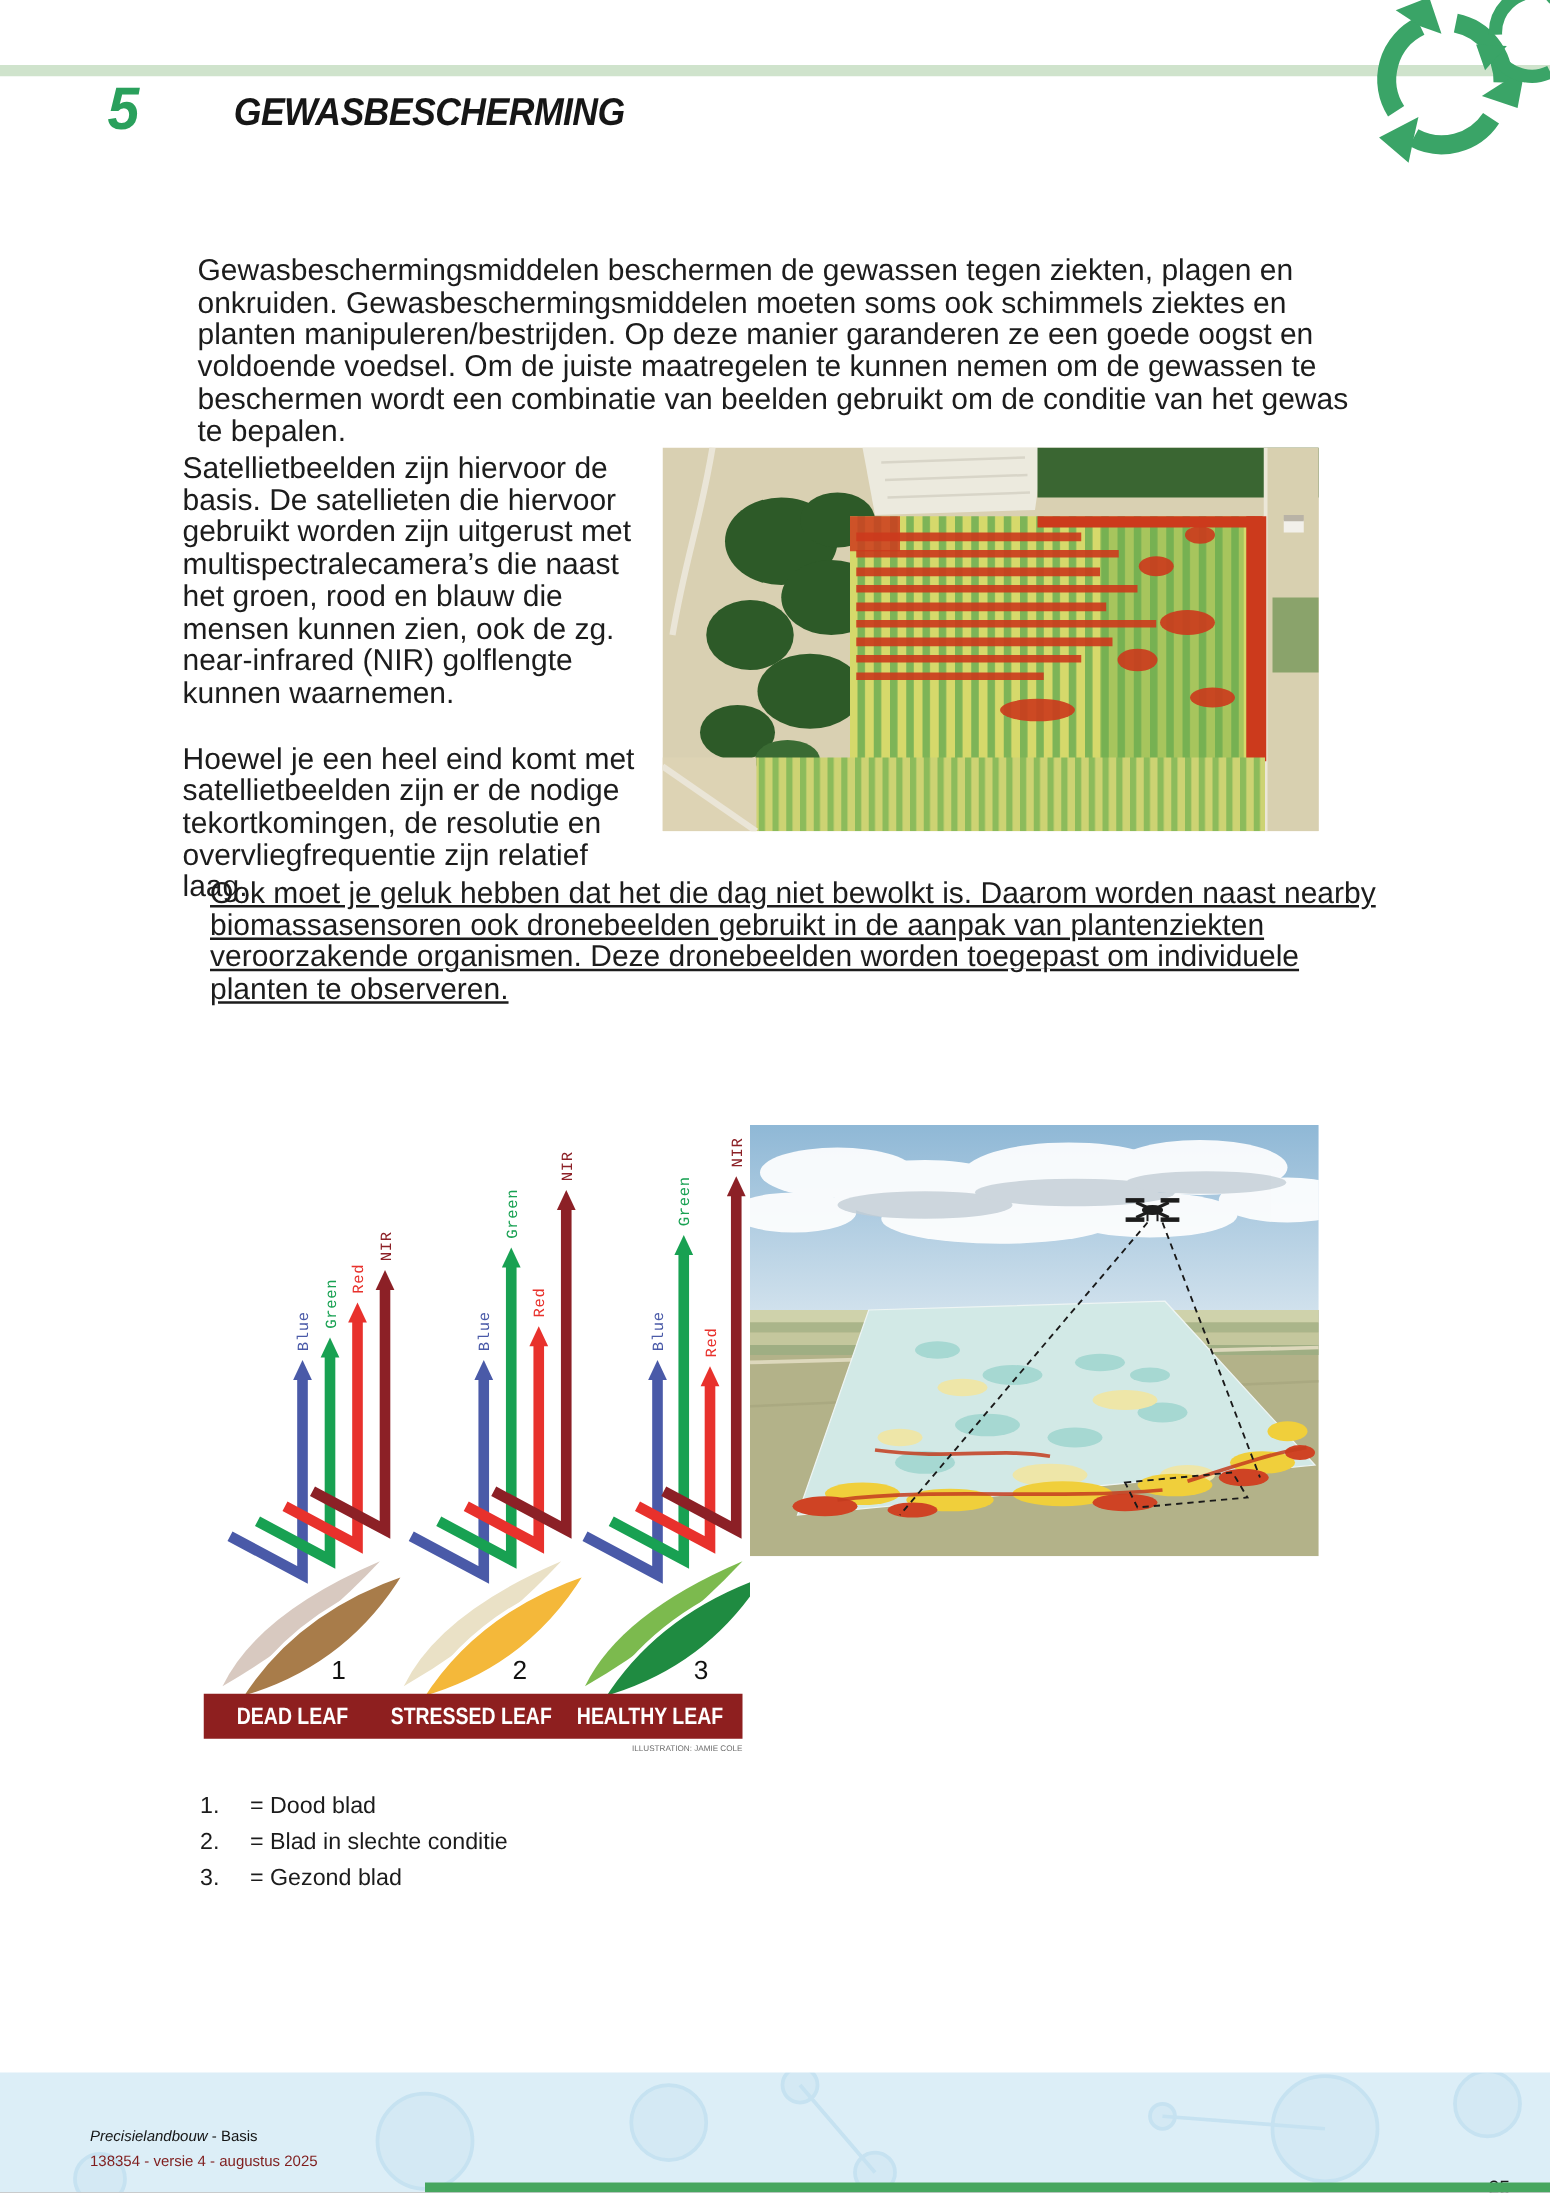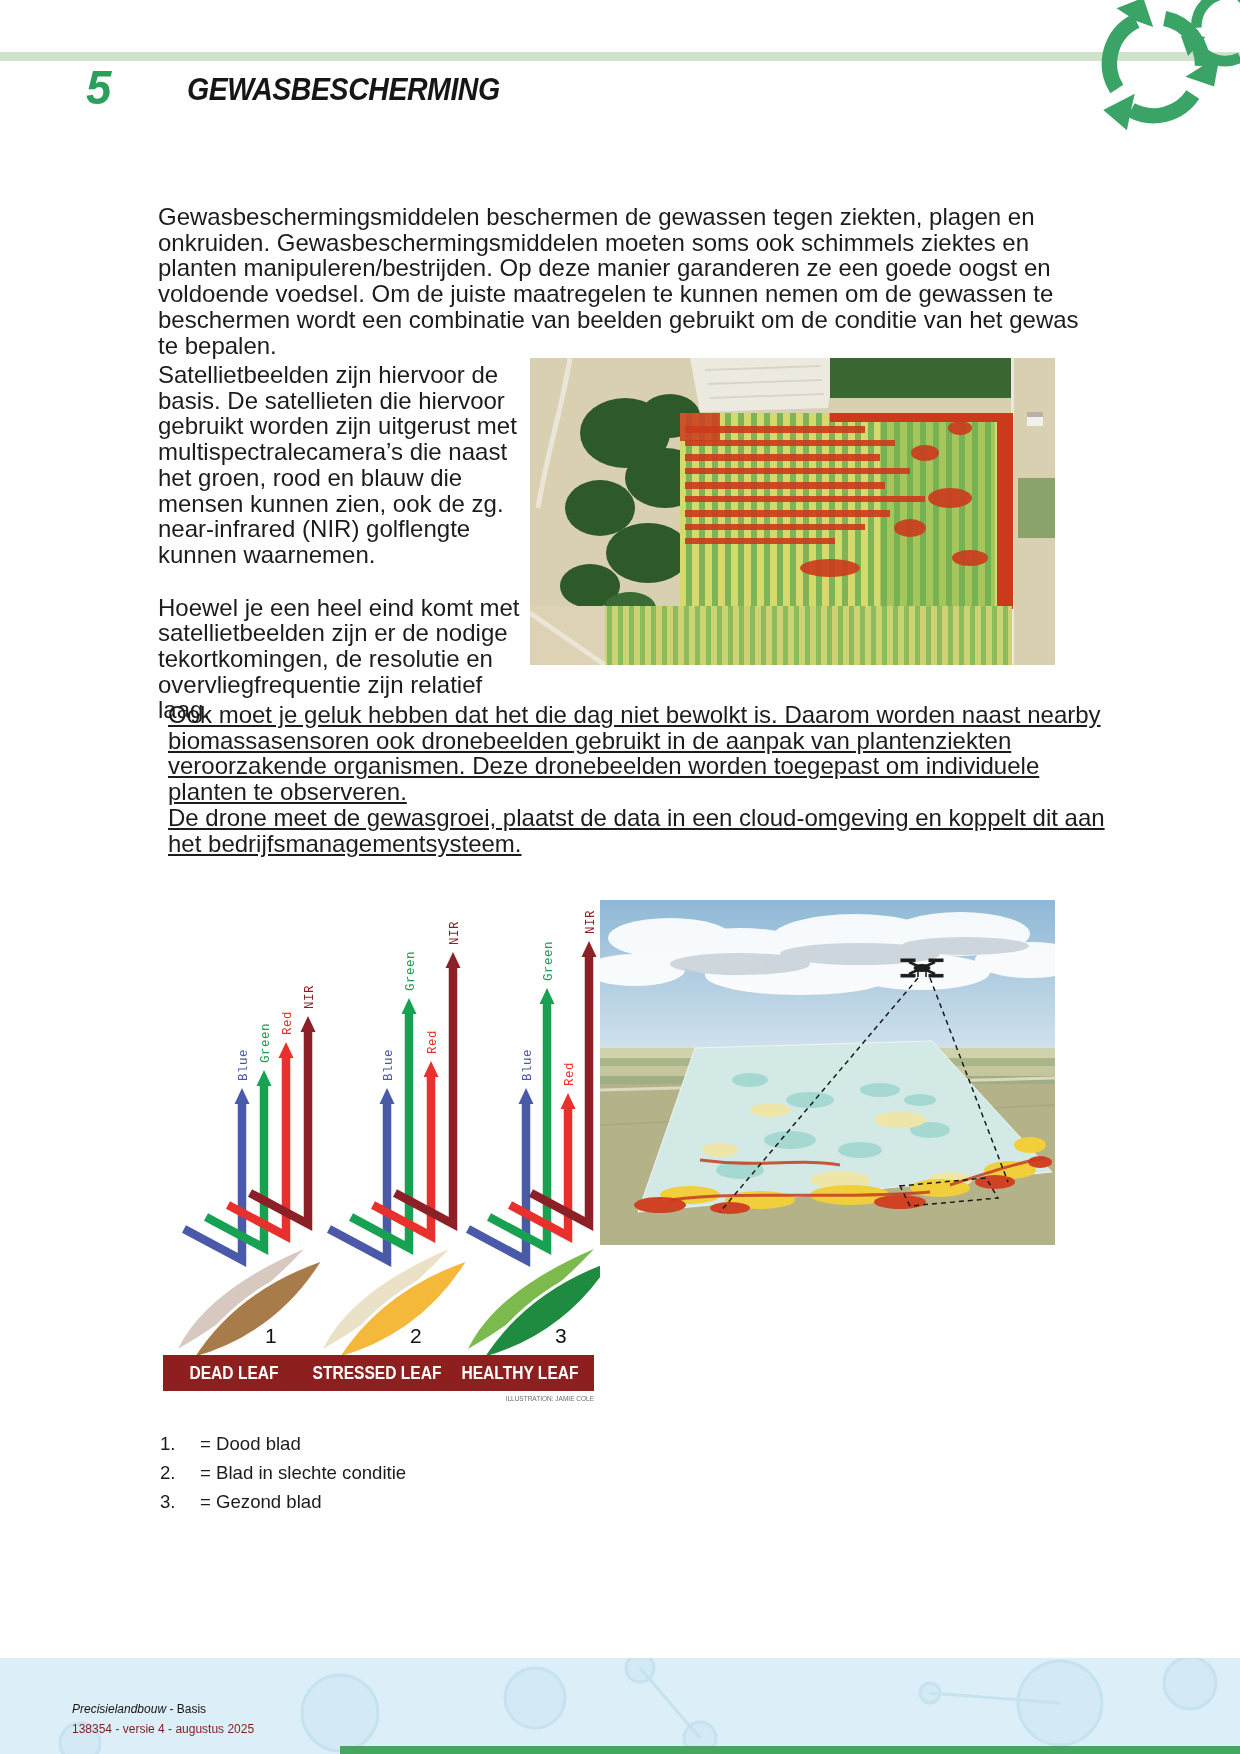--- a/index.html
+++ b/index.html
@@ -7,21 +7,21 @@
         font-family:"Liberation Sans",sans-serif;color:#1c1c1c;margin:0 auto;}
   .topbar{position:absolute;left:0;top:52px;width:1240px;height:9px;background:#cfe3cc;}
   .recycle-wrap{position:absolute;top:0;right:0;width:270px;height:140px;}
   .chapnum{position:absolute;left:86px;top:60px;font-size:48px;font-weight:bold;font-style:italic;
            color:#2aa05c;transform:scaleX(.95);transform-origin:left top;}
   .chaptitle{position:absolute;left:187px;top:72px;font-size:31px;font-weight:bold;font-style:italic;
              letter-spacing:-.5px;color:#161616;transform:scaleX(.92);transform-origin:left top;}
   .para{position:absolute;font-size:24px;line-height:25.7px;}
   .para p{margin:0;}
   #intro{left:158px;top:204px;width:940px;}
-  #leftcol{left:158px;top:362px;width:380px;}
+  #leftcol{left:146px;top:362px;width:380px;}
   #leftcol p + p{margin-top:27px;}
   #below{left:168px;top:702px;width:945px;text-decoration:underline;}
   .fig{position:absolute;}
   #sat-img{left:530px;top:358px;}
   #diagram{left:160px;top:895px;}
   #drone-img{left:600px;top:900px;}
   #legend{position:absolute;left:160px;top:1430px;font-size:18.6px;line-height:28.8px;}
   .legend-row{display:flex;}
   .legend-num{width:40px;flex:0 0 40px;}
   .footband{position:absolute;left:0;top:1658px;width:1240px;height:96px;background:#dceef7;overflow:hidden;}
@@ -132,21 +132,20 @@
       <rect x="150" y="55" width="40" height="28" fill="#cc3a1c" opacity="0.85"></rect>
 
       <rect x="75" y="248" width="407" height="59" fill="url(#rowStripes)"></rect>
       <rect x="0" y="248" width="75" height="59" fill="#ddd3b4"></rect>
       <path d="M0,255 L75,307" stroke="#eae5d7" stroke-width="5" fill="none"></path>
     </svg>
   </div>
 
   <div class="para" id="below">
     <p>Ook moet je geluk hebben dat het die dag niet bewolkt is. Daarom worden naast nearby biomassasensoren ook dronebeelden gebruikt in de aanpak van plantenziekten veroorzakende organismen. Deze dronebeelden worden toegepast om individuele planten te observeren.</p>
-    <p>De drone meet de gewasgroei, plaatst de data in een cloud-omgeving en koppelt dit aan het bedrijfsmanagementsysteem.</p>
   </div>
 
   <div class="fig" id="diagram">
     <svg width="440" height="517" viewBox="0 0 440 517">
       <defs>
         <path id="leafDark" d="M0,100 Q86,76 132,0 Q44,30 0,100 Z"></path>
         <path id="leafLight" d="M0,100 Q70,60 126,0 Q28,42 0,100 Z"></path>
       </defs>
 
       <g stroke-width="8.5" fill="none">

